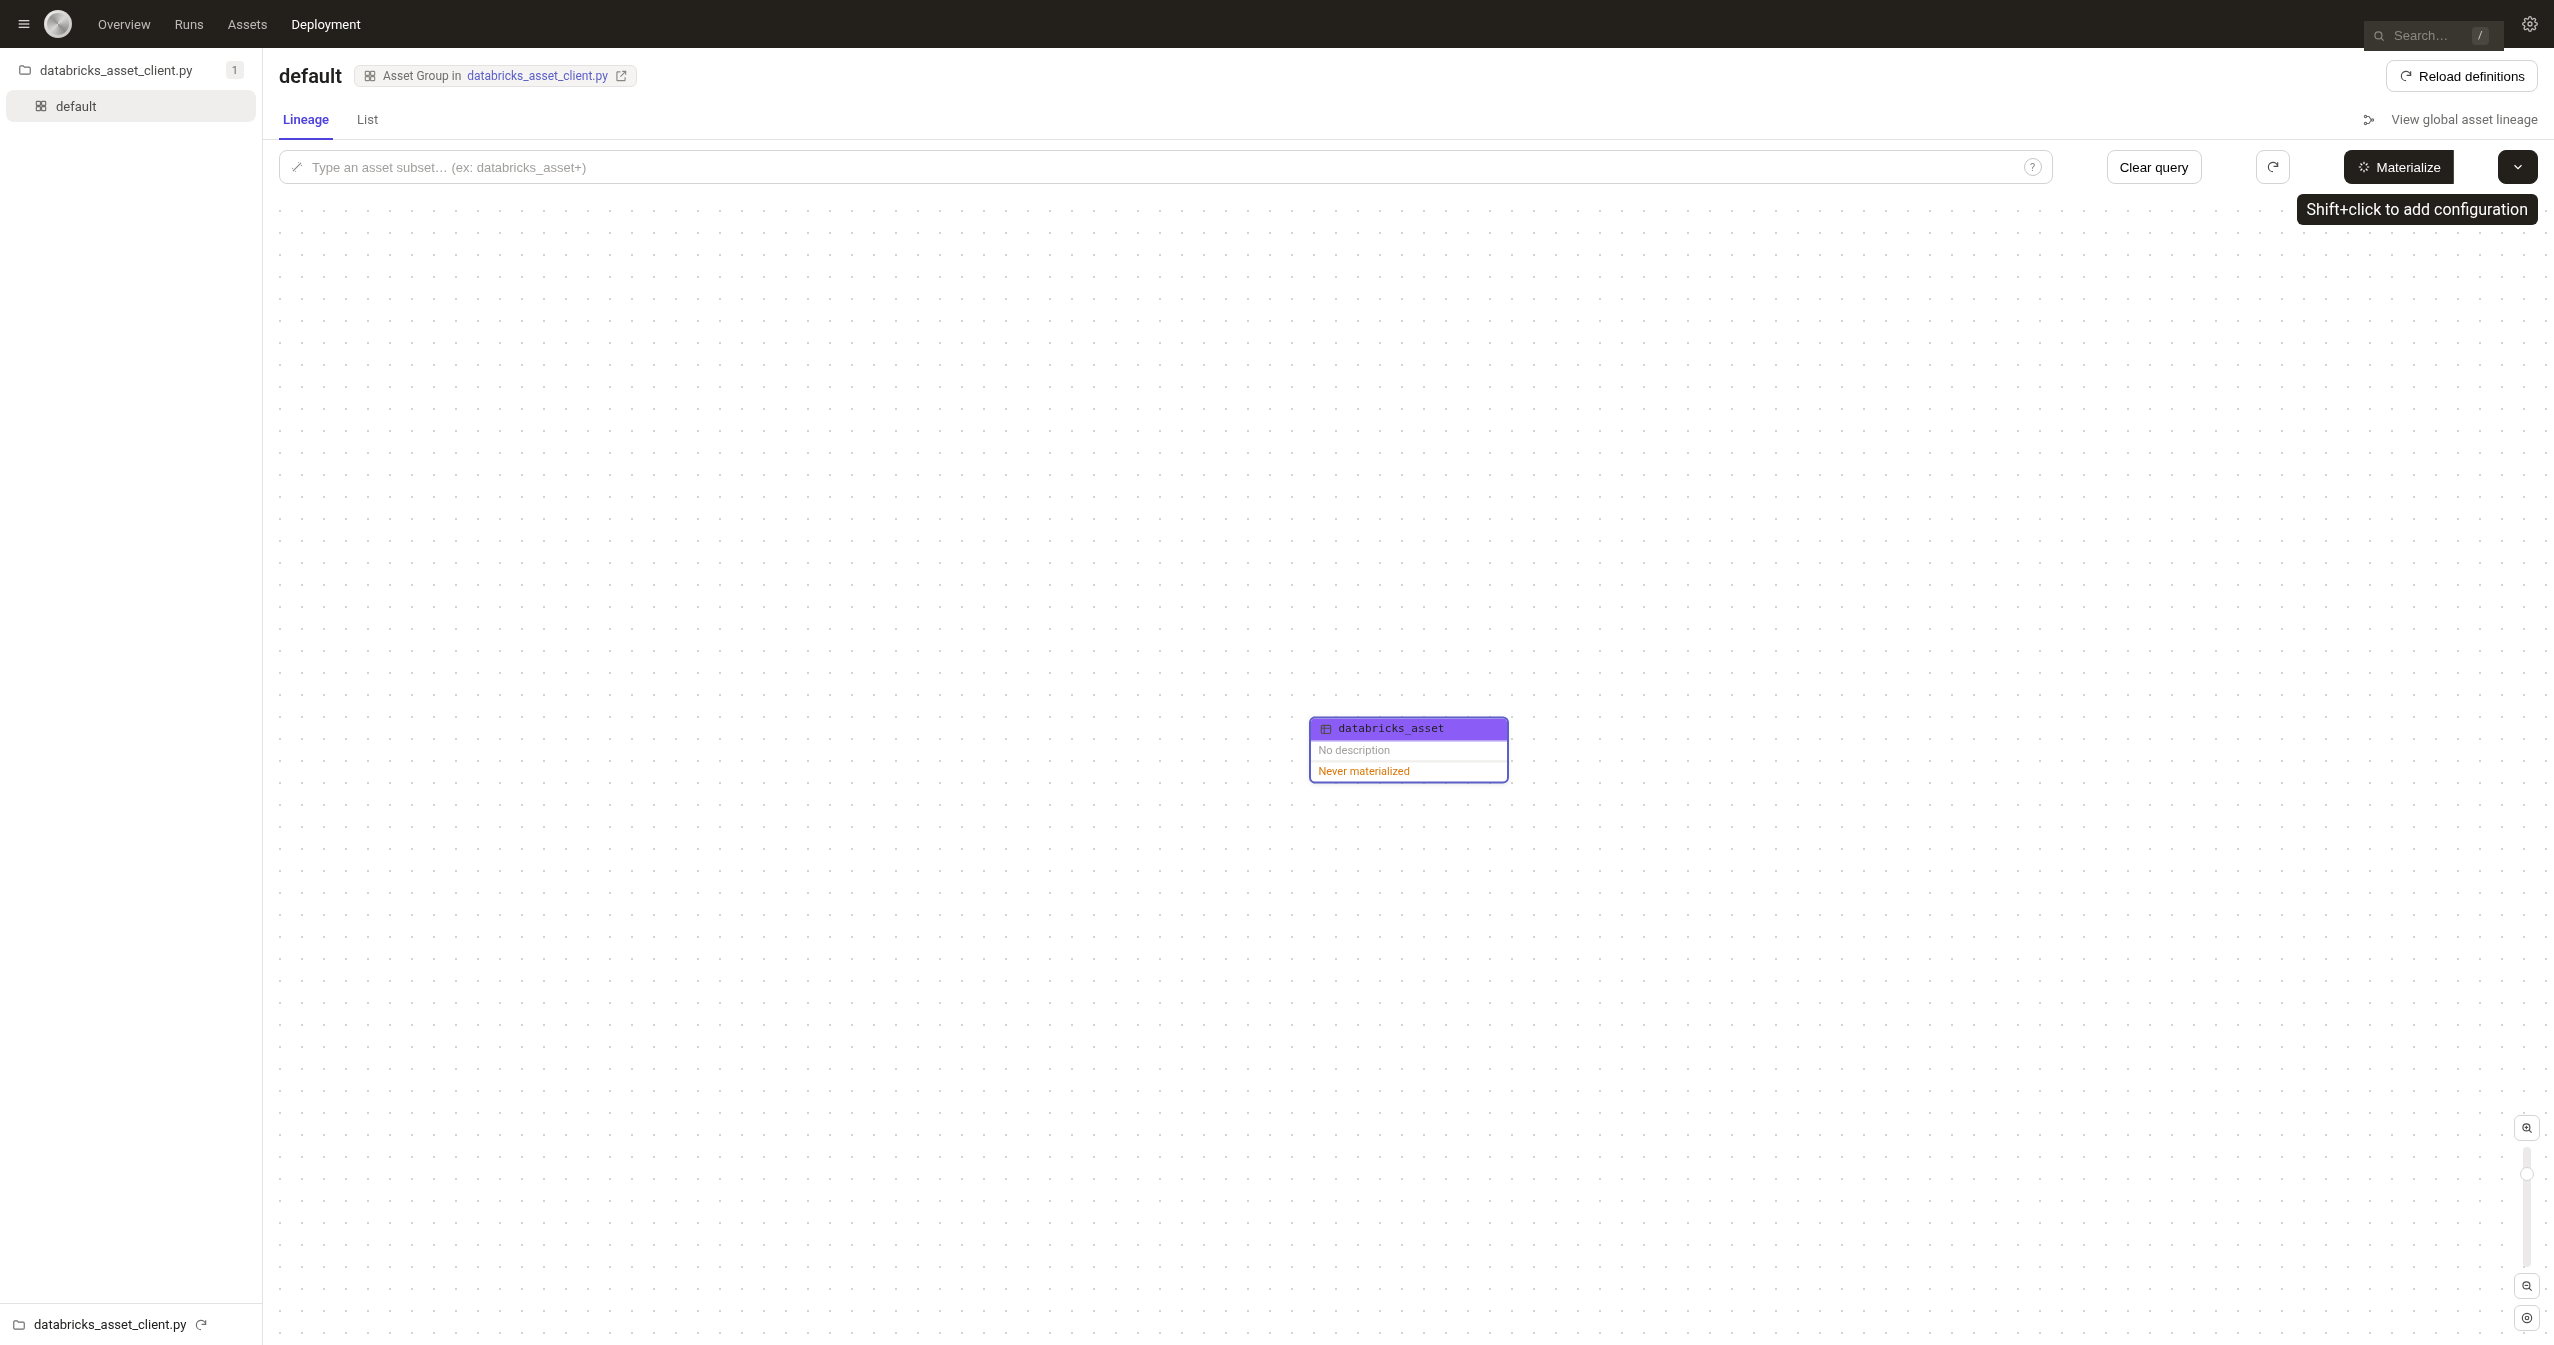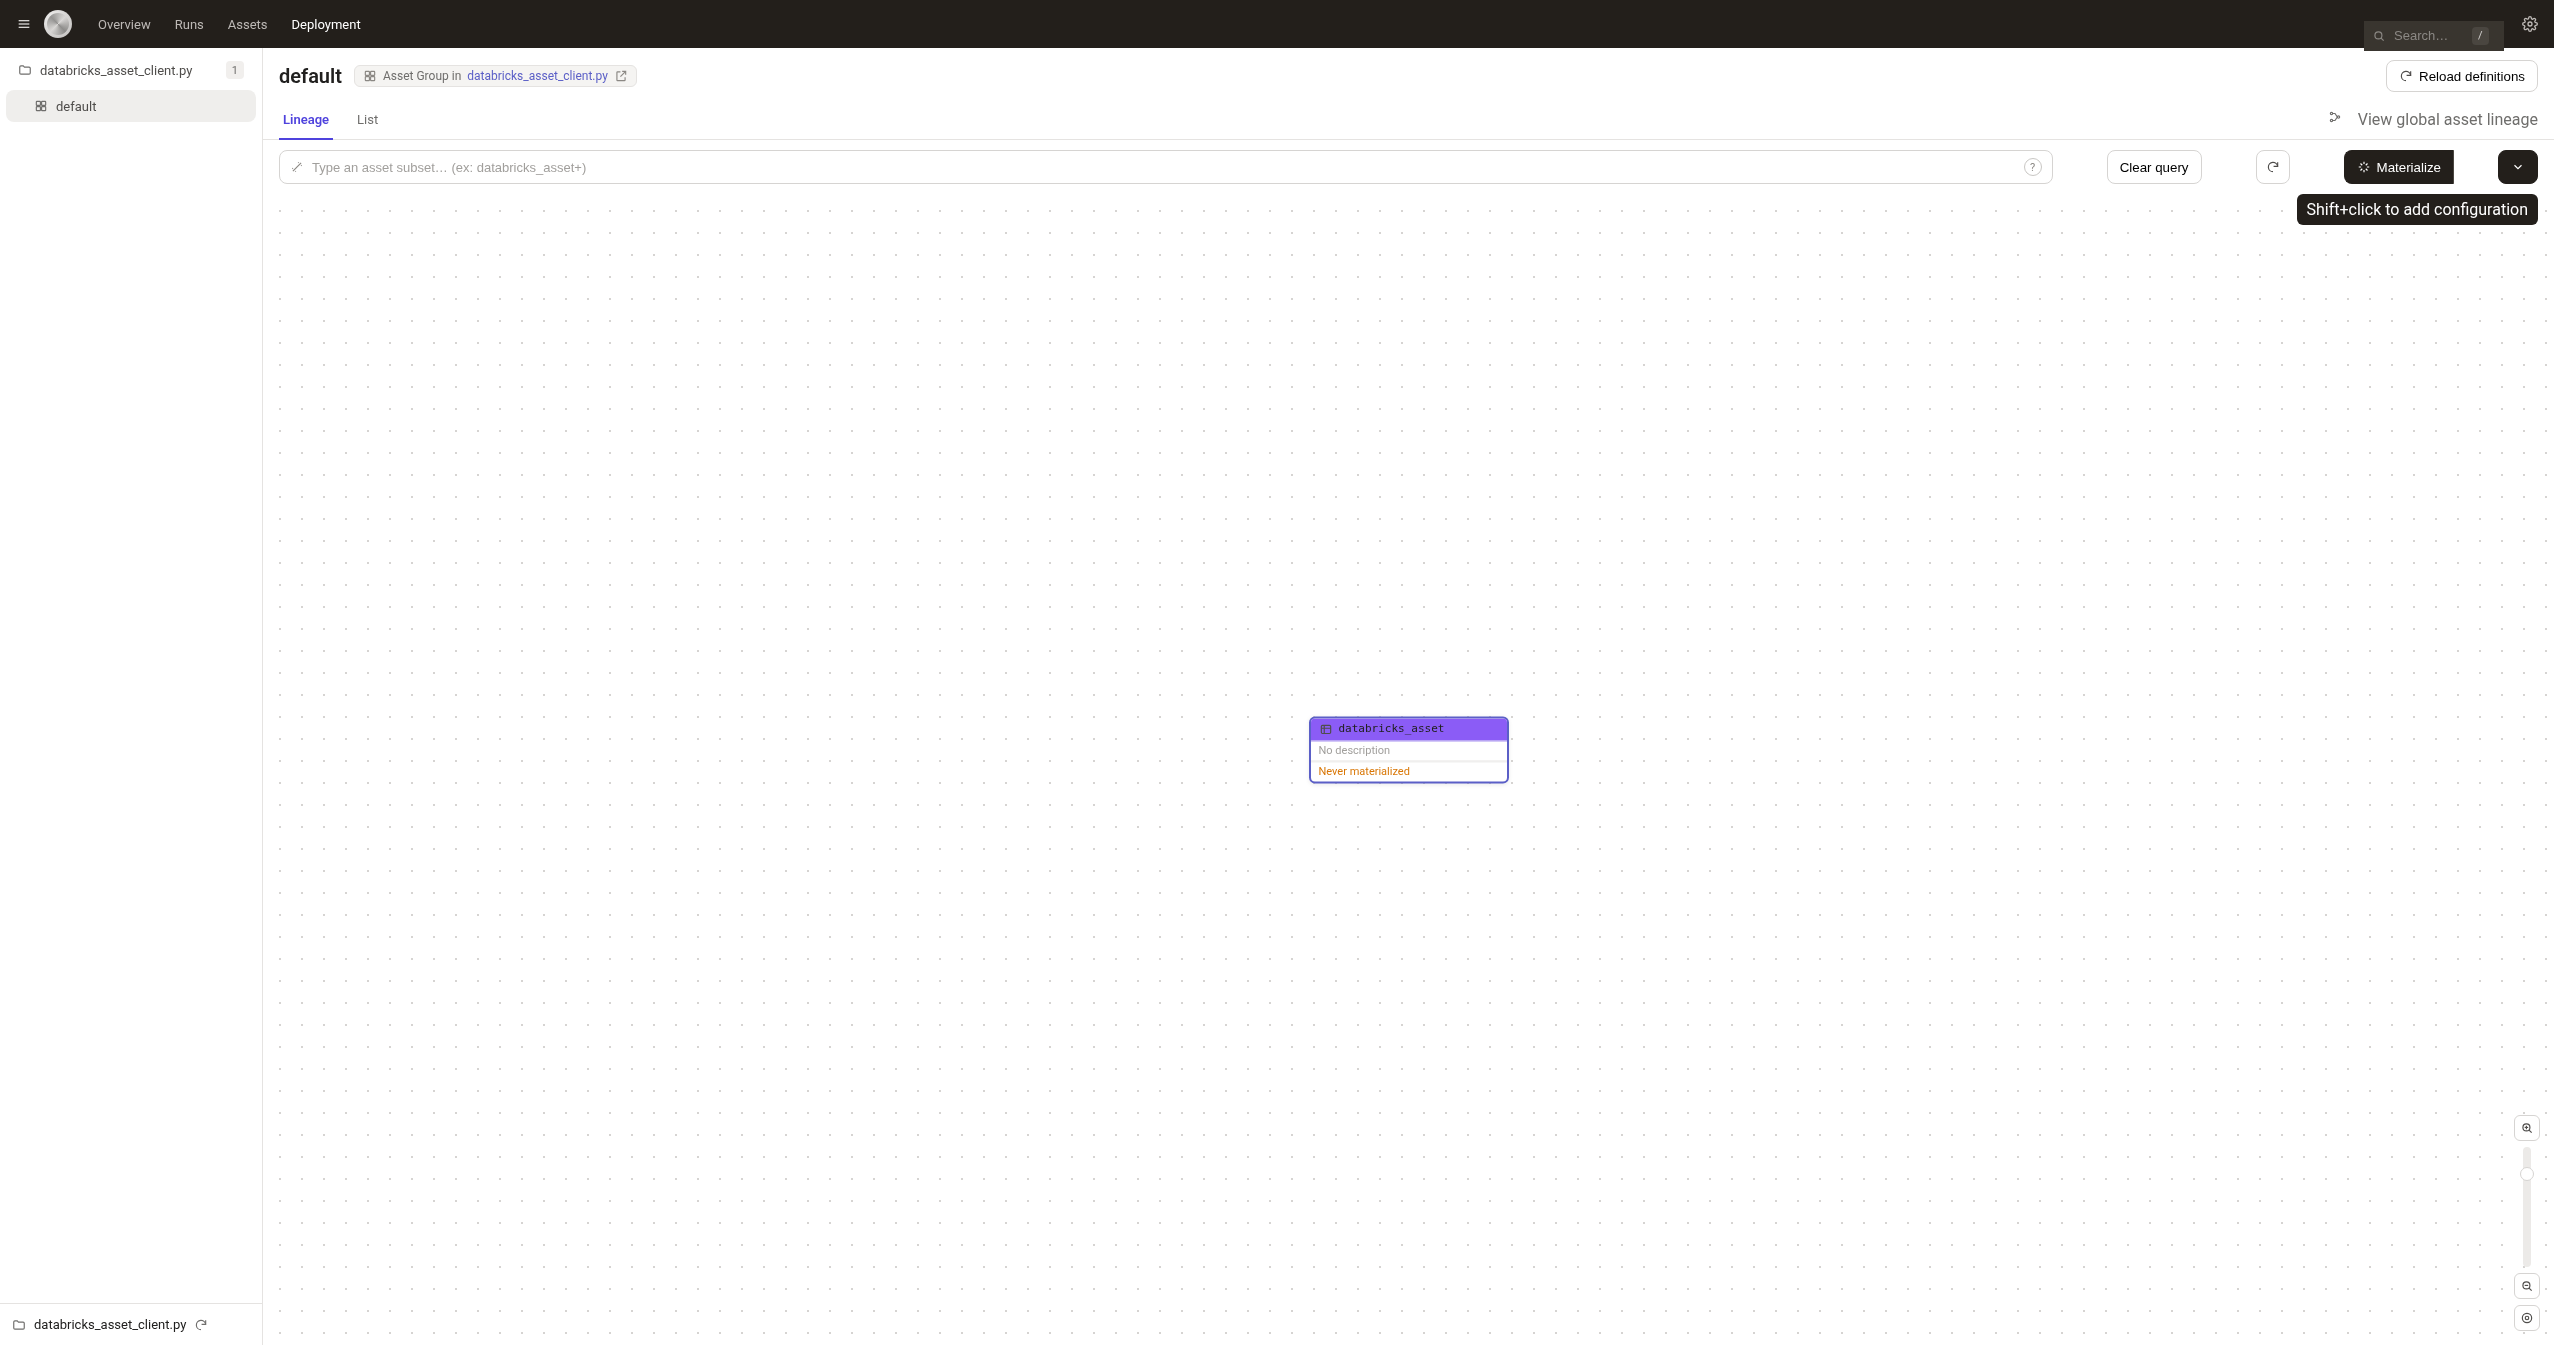--- a/index.html
+++ b/index.html
@@ -38,21 +38,21 @@
   .chip { display: flex; align-items: center; gap: 6px; background: #f5f4f2; border: 1px solid #e5e3e1; border-radius: 6px; padding: 3px 8px; font-size: 12px; color: #6f6e6c; }
   .chip a { color: #5b5fc7; text-decoration: none; cursor: pointer; }
   .chip .ext { color: #8b8884; cursor: pointer; }
   .reload-btn { margin-left: auto; display: flex; align-items: center; gap: 6px; border: 1px solid #d6d4d2; background: #fff; border-radius: 8px; height: 32px; padding: 0 12px; cursor: pointer; }
 
   .tabs-row { display: flex; align-items: center; padding: 0 16px; border-bottom: 1px solid #e5e3e1; height: 40px; }
   .tab { padding: 0 4px; height: 100%; display: flex; align-items: center; cursor: pointer; color: #6f6e6c; margin-right: 20px; position: relative; }
   .tab.active { color: #4f43dd; font-weight: 600; }
   .tab.active::after { content: ""; position: absolute; left: 0; right: 0; bottom: -1px; height: 2px; background: #4f43dd; }
   .tabs-spacer { flex: 1; }
-  .view-lineage-link { display: flex; gap: 16px; color: #6f6e6c; cursor: pointer; font-size: 16px; }
+  .view-lineage-link { display: flex; align-items: center; gap: 16px; color: #6f6e6c; cursor: pointer; font-size: 13px; }
 
   .toolbar-row { display: flex; align-items: center; padding: 10px 16px; gap: 10px; justify-content: space-between; }
   .query-input { flex: 1; display: flex; align-items: center; border: 1px solid #d6d4d2; border-radius: 8px; height: 34px; padding: 0 10px; gap: 8px; }
   .query-input input { flex: 1; border: none; outline: none; font-size: 13px; background: transparent; }
   .query-input input::placeholder { color: #a19f9c; }
   .info-circle { width: 18px; height: 18px; border-radius: 50%; border: 1px solid #c9c7c4; color: #8b8884; font-size: 11px; display: flex; align-items: center; justify-content: center; cursor: pointer; }
   .btn { display: flex; align-items: center; gap: 6px; border: 1px solid #d6d4d2; background: #fff; border-radius: 8px; height: 34px; padding: 0 12px; cursor: pointer; white-space: nowrap; margin-left: 44px; }
   .btn.icon-only { padding: 0; width: 34px; justify-content: center; }
   .btn.dark { background: #231f1b; border-color: #231f1b; color: #fff; }
   .btn-group { display: flex; }

